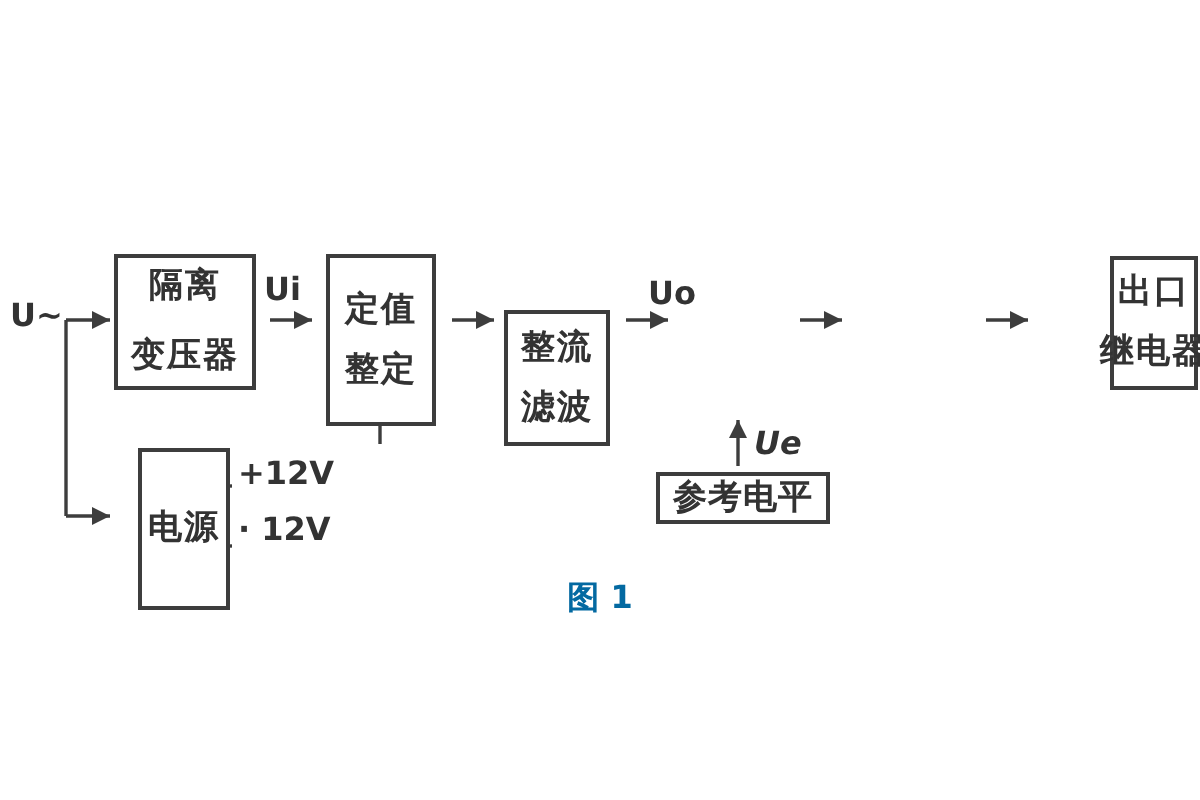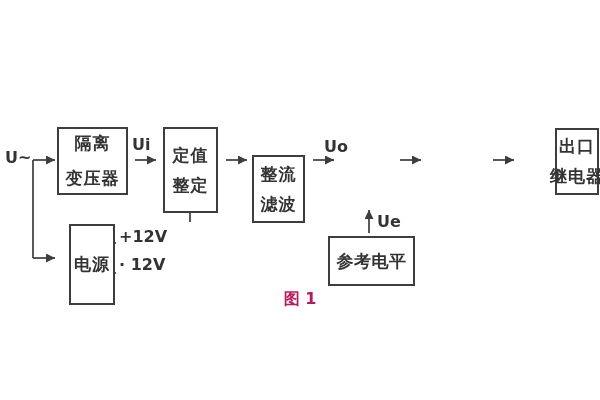--- a/index.html
+++ b/index.html
@@ -43,39 +43,39 @@
     font-size: 16px;
     font-weight: bold;
     line-height: 1;
     white-space: nowrap;
   }
   .caption {
     position: absolute;
     left: 270px; top: 289px;
     width: 60px;
     text-align: center;
-    color: #be185d;
+    color: #0369a1;
     font-size: 16px;
     font-weight: bold;
   }
   
   #b-isolation  { left: 57px;  top: 127px; width: 71px; height: 68px; gap: 18px; }
   #b-setting    { left: 163px; top: 127px; width: 55px; height: 86px; }
   #b-rectifier  { left: 252px; top: 127px; width: 53px; height: 68px; margin-top: 28px; }
   #b-level      { left: 340px; top: 127px; width: 55px; height: 68px; }
   #b-driver     { left: 428px; top: 128px; width: 58px; height: 67px; }
   #b-relay      { left: 519px; top: 128px; width: 44px; height: 67px; margin-left: 36px; }
   #b-power      { left: 57px;  top: 224px; width: 46px; height: 81px; margin-left: 12px; }
   #b-ratio      { left: 163px; top: 224px; width: 55px; height: 68px; }
-  #b-reference  { left: 328px; top: 236px; width: 87px; height: 50px; letter-spacing: 0.5px; }
+  #b-reference  { left: 328px; top: 236px; width: 87px; height: 26px; letter-spacing: 0.5px; }
   
   #l-uin   { left: 5px;   top: 150px; }
   #l-ui    { left: 132px; top: 137px; }
   #l-uo    { left: 310px; top: 139px; margin-left: 14px; }
-  #l-ue    { left: 377px; top: 214px; }
+  #l-ue    { left: 377px; top: 214px; font-style: italic; }
   #l-p12   { left: 119px; top: 229px; }
   #l-n12   { left: 119px; top: 257px; }
 </style>
 </head>
 <body>
 
 <div class="canvas">
 
   <svg class="wires" viewBox="0 0 600 400" xmlns="http://www.w3.org/2000/svg">
     <defs>

